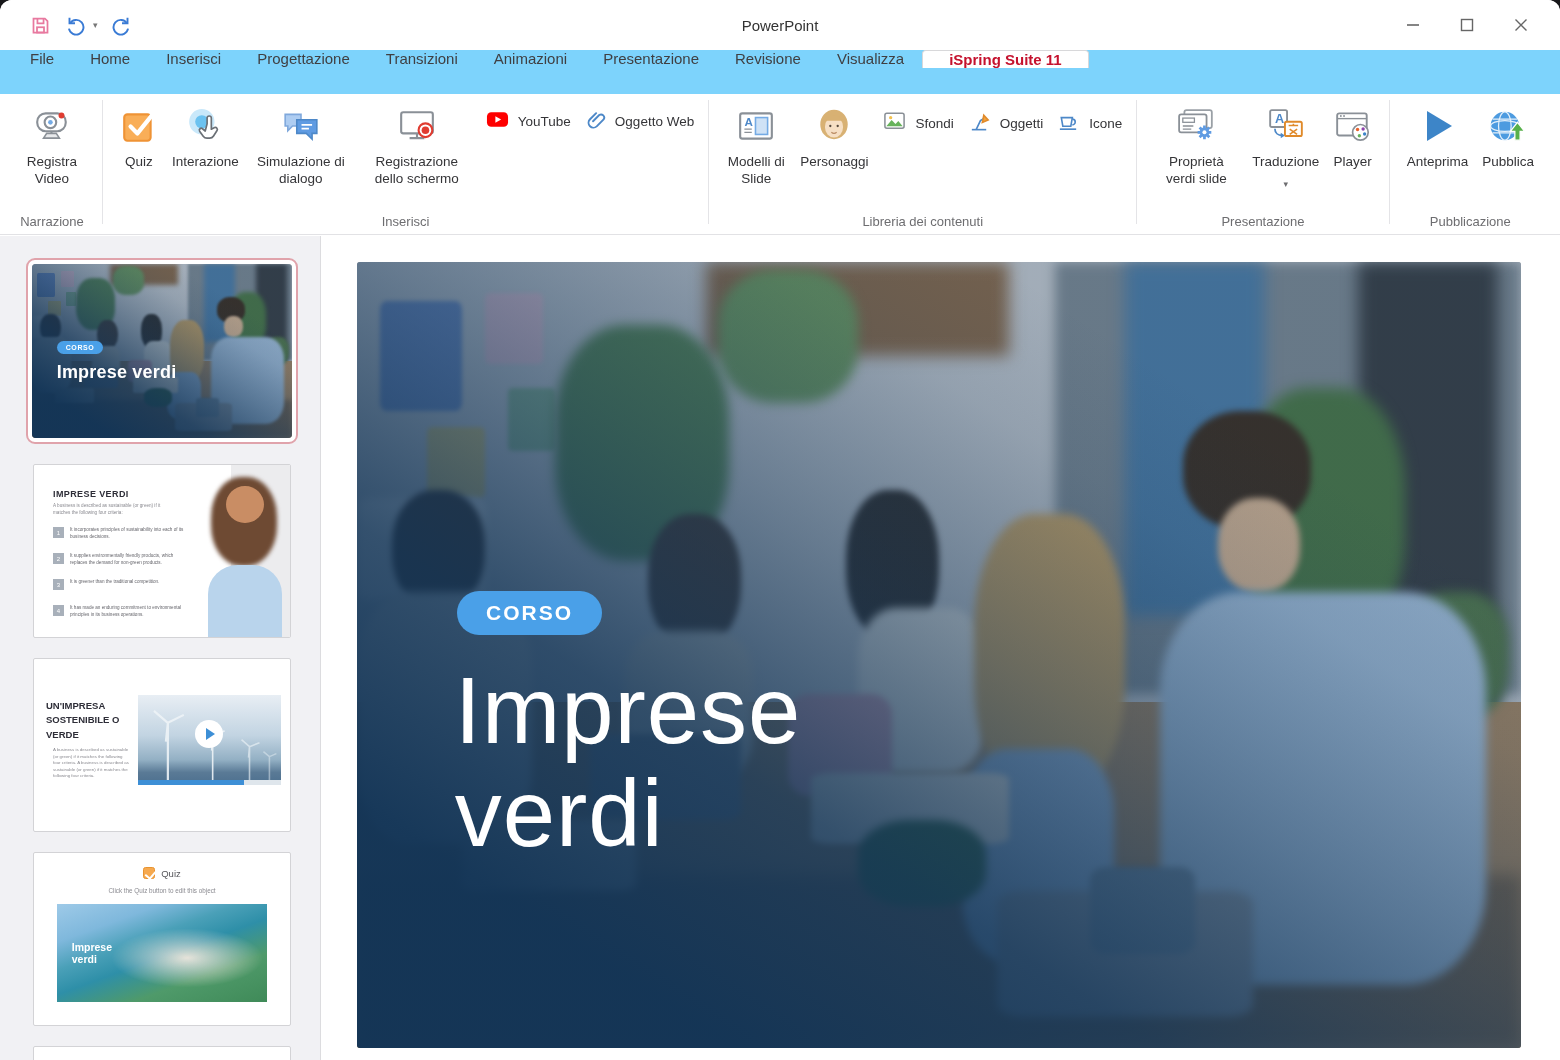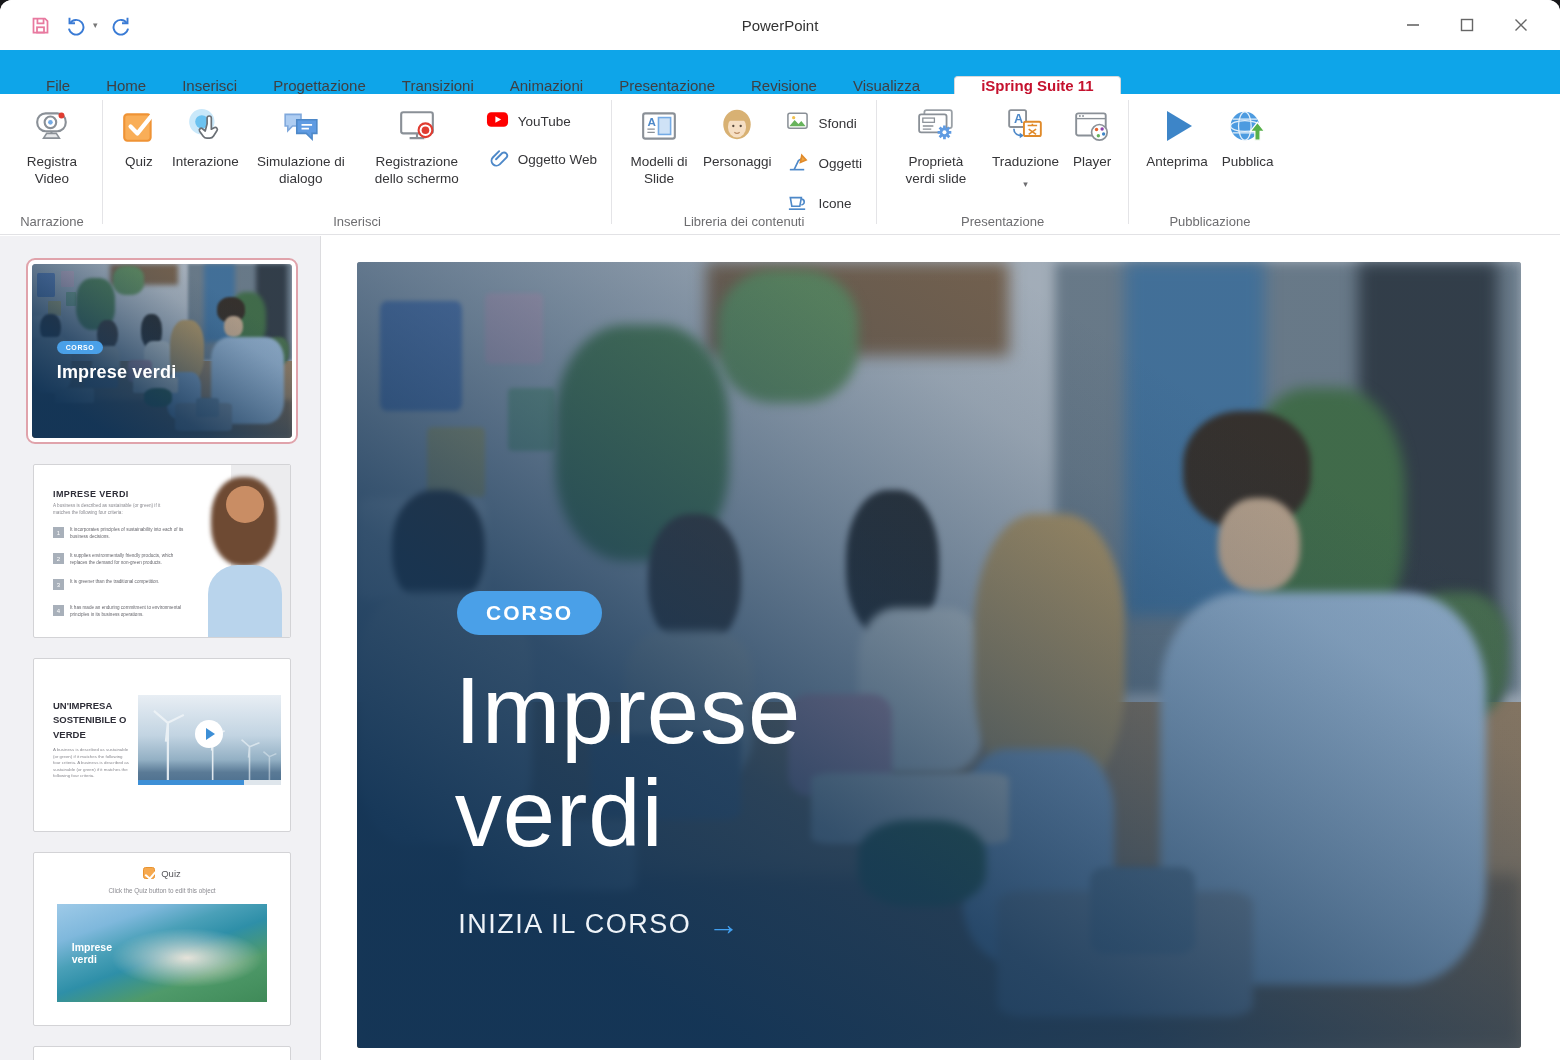--- a/index.html
+++ b/index.html
@@ -9,34 +9,34 @@
 
 .titlebar{height:50px;display:flex;align-items:center;position:relative;background:#fff}
 .qat{display:flex;align-items:center;gap:13px;padding-left:30px;z-index:2}
 .qat svg{display:block}
 .caret-sm{font-size:9px;color:#777;margin-left:-6px}
 .win-title{position:absolute;left:0;right:0;text-align:center;font-size:15px;color:#333}
 .win-controls{margin-left:auto;display:flex;align-items:center;gap:36px;padding-right:30px;z-index:2}
 .win-controls .wc{width:18px;height:18px;display:flex;align-items:center;justify-content:center;cursor:default}
 
 
-.tabrow{display:flex;align-items:flex-end;height:44px;padding-left:28px;background:#0ea5e9;position:relative}
+.tabrow{display:flex;align-items:flex-start;height:44px;padding-left:12px;background:#7dd3fc;position:relative}
 .tab{display:flex;align-items:center;padding:0 18px;font-size:15px;color:#3f3f42}
-.tab.active{border:1px solid #d8d8da;border-bottom:none;border-radius:4px 4px 0 0;color:#c5122e;font-weight:700;background:#fff;padding:0 26px;margin-left:16px}
+.tab.active{border:1px solid #d8d8da;border-bottom:none;border-radius:4px 4px 0 0;color:#c5122e;font-weight:700;background:#fff;padding:0 26px;}
 
 
 .ribbon{height:141px;display:flex;align-items:stretch;background:#fff;border-bottom:1px solid #e2e2e5;padding:0 2px}
 .rgroup{position:relative;display:flex;align-items:flex-start;padding:8px 10px 24px}
 .rlabel{position:absolute;bottom:5px;left:0;right:0;text-align:center;font-size:13px;color:#6d6d70;white-space:nowrap}
 .rsep{width:1px;background:#e4e4e7;margin:6px 0 10px}
 .rbtns{display:flex;align-items:flex-start}
 .bigbtn{display:flex;flex-direction:column;align-items:center;gap:7px;padding:4px 7px;cursor:pointer}
 .bigbtn .icn{height:40px;display:flex;align-items:center;justify-content:center}
 .bigbtn .lbl{font-size:13.5px;color:#353538;text-align:center;line-height:1.28}
-.smallcol{display:flex;flex-direction:column;gap:12px;padding:6px 4px 0 8px}
+.smallcol{display:flex;gap:12px;padding:6px 4px 0 8px}
 .smallcol.tight{gap:14px;padding-top:8px}
 .smallbtn{display:flex;align-items:center;gap:9px;font-size:13.5px;color:#353538;cursor:pointer}
 .tr-caret{font-size:9px;color:#6d6d70;margin-top:2px}
 
 
 .content{position:absolute;top:236px;left:0;right:0;bottom:0;display:flex;background:#f1f1f4}
 .sidebar{width:321px;padding:22px 0 0 26px;position:relative;overflow:hidden;border-right:1px solid #dcdcdf}
 .thumb{position:relative;cursor:pointer}
 .thumb.sel{width:272px;height:186px;border:2px solid #e0a3ab;border-radius:9px;background:#fff;padding:4px;margin-bottom:20px}
 .tinner{position:relative;width:100%;height:100%;border-radius:4px;overflow:hidden;background:#6a7582}
@@ -51,21 +51,21 @@
 .t2title{position:absolute;left:19px;top:24px;font-size:9px;font-weight:700;letter-spacing:.4px;color:#2e2e38}
 .t2intro{position:absolute;left:19px;top:38px;width:46%;font-size:4.6px;color:#8a8a90;line-height:1.45}
 .t2row{position:absolute;left:19px;display:flex;gap:6px;width:52%}
 .t2num{flex:0 0 auto;width:11px;height:11px;background:#a8b0ba;color:#fff;font-size:6px;display:flex;align-items:center;justify-content:center}
 .t2txt{font-size:4.6px;color:#66666c;line-height:1.45}
 .t2hair{position:absolute;right:5%;top:7%;width:26%;height:52%;background:#6e4a33;border-radius:45%;filter:blur(2px)}
 .t2face{position:absolute;right:10%;top:12%;width:15%;height:22%;background:#c98d64;border-radius:50%}
 .t2shirt{position:absolute;right:3%;bottom:0;width:29%;height:42%;background:#b9d4ec;border-radius:40% 40% 0 0}
 
 
-.t3title{position:absolute;left:19px;top:40px;font-size:9.5px;font-weight:700;color:#2e2e38;line-height:1.5;width:30%}
+.t3title{position:absolute;left:12px;top:40px;font-size:9.5px;font-weight:700;color:#2e2e38;line-height:1.5;width:30%}
 .t3body{position:absolute;left:19px;top:88px;width:30%;font-size:4.4px;color:#8a8a90;line-height:1.5}
 .t3video{position:absolute;right:3.5%;top:21%;width:56%;height:52%;background:linear-gradient(180deg,#e8eef4 0%,#c2d4e2 45%,#93b0c4 72%,#5a7a96 86%,#4c6f8e 100%);overflow:hidden}
 .t3play{position:absolute;left:50%;top:44%;width:28px;height:28px;border-radius:50%;background:#fff;transform:translate(-50%,-50%);display:flex;align-items:center;justify-content:center}
 .t3play::after{content:"";border-left:9px solid #3d8fd6;border-top:6px solid transparent;border-bottom:6px solid transparent;margin-left:2px}
 .t3bar{position:absolute;left:0;bottom:0;width:100%;height:5px;background:#dfe6ec}
 .t3barfill{height:100%;width:74%;background:#3d8fd6}
 
 
 .t4head{position:absolute;left:0;top:14px;width:100%;display:flex;align-items:center;justify-content:center;gap:6px}
 .t4box{width:12px;height:12px;background:#f6a94f;border:1px solid #e8932f;border-radius:2.5px;position:relative}
@@ -517,20 +517,16 @@
             <div style="position: absolute; left: 20%; top: 60%; width: 13%; height: 11%; background: rgb(135, 140, 147); filter: blur(3px); border-radius: 10%;"></div>
             <div style="position: absolute; left: 55%; top: 80%; width: 22%; height: 16%; background: rgb(153, 161, 170); filter: blur(4px); border-radius: 10%;"></div>
             <div style="position: absolute; left: 39%; top: 65%; width: 17%; height: 9%; background: rgb(231, 229, 222); filter: blur(3px); border-radius: 10%;"></div>
             <div style="position: absolute; left: 9%; top: 71%; width: 15%; height: 9%; background: rgb(215, 211, 199); filter: blur(4px); border-radius: 10%;"></div>
             <div style="position: absolute; left: 43%; top: 71%; width: 11%; height: 11%; background: rgb(62, 106, 62); filter: blur(4px); border-radius: 40%;"></div>
             <div style="position: absolute; left: 63%; top: 77%; width: 9%; height: 11%; background: rgb(125, 146, 164); filter: blur(3px); border-radius: 15%;"></div>
           </div>
         <div class="photo-overlay"></div>
         <div class="badge">CORSO</div>
         <h1 class="stitle"><span>Imprese</span><br><span>verdi</span></h1>
-        <div class="cta">
-          <span>INIZIA IL CORSO</span>
-          <span class="arrow">→</span>
-        </div>
       </div>
     </main>
   </div>
 </div>
 
 </body></html>

